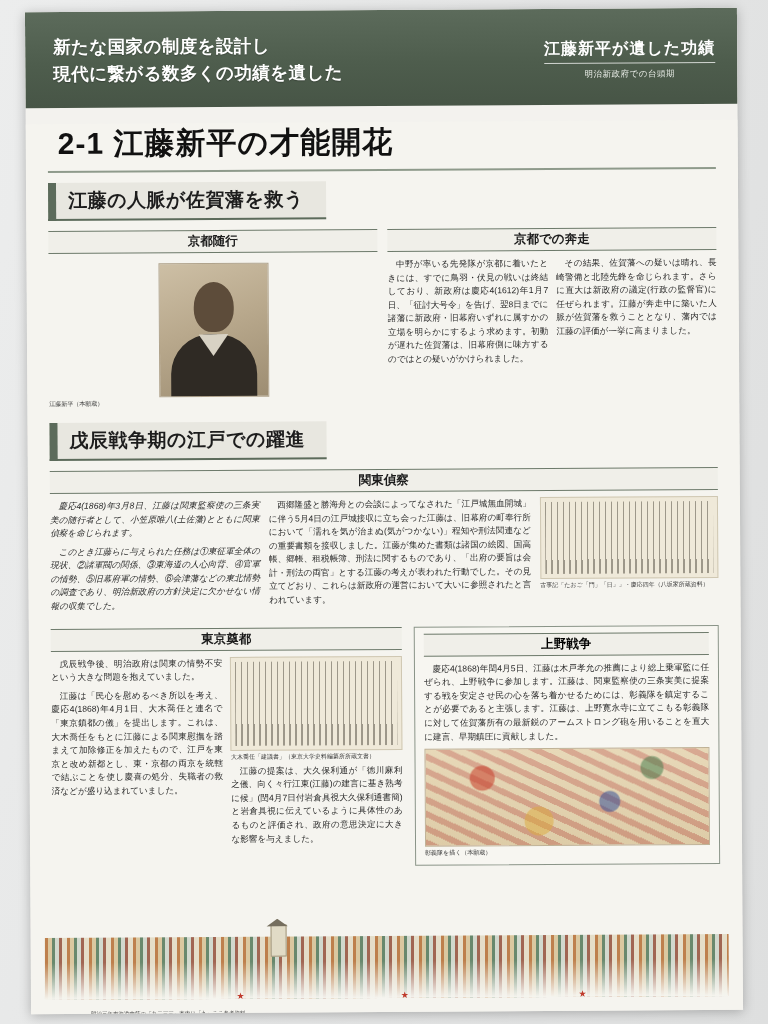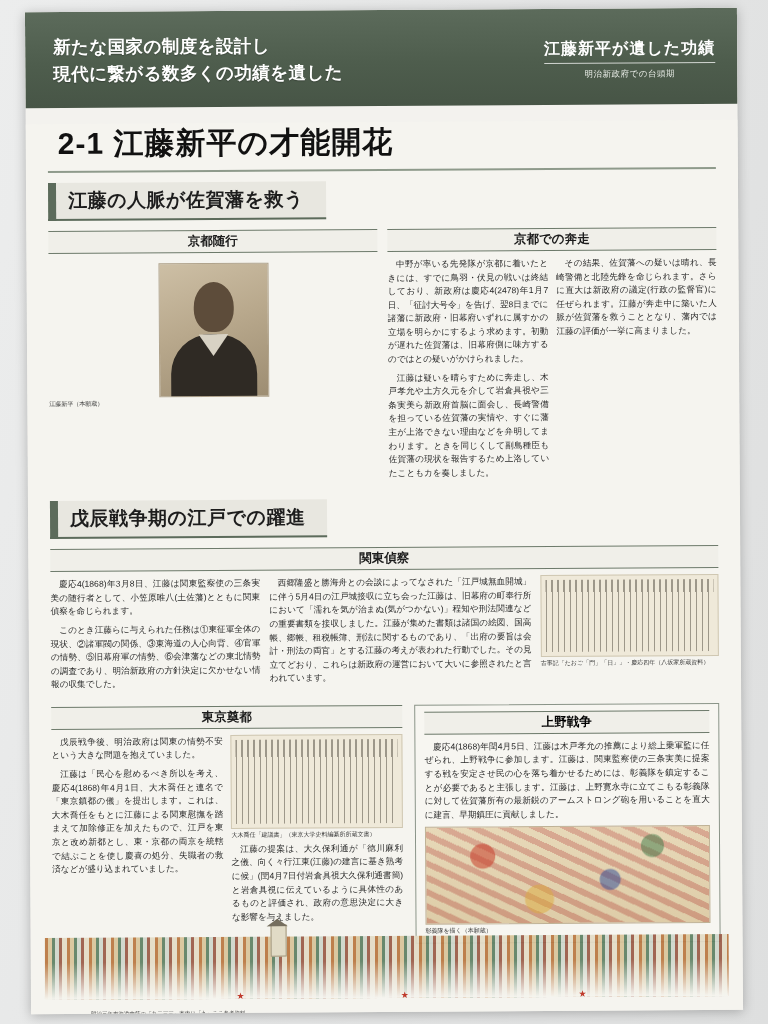--- a/index.html
+++ b/index.html
@@ -217,37 +217,36 @@
             </div>
             <div class="figcap">江藤新平（本願蔵）</div>
           </div>
         </div>
       </div>
 
       <div class="col">
         <div class="subhead">京都での奔走</div>
         <div class="twocolsplit">
           <div class="half txt">
-            <p>中野が率いる先発隊が京都に着いたときには、すでに鳥羽・伏見の戦いは終結しており、新政府は慶応4(2478)年1月7日、「征討大号令」を告げ、翌8日までに諸藩に新政府・旧幕府いずれに属すかの立場を明らかにするよう求めます。初動が遅れた佐賀藩は、旧幕府側に味方するのではとの疑いがかけられました。</p>
-            <p>江藤は疑いを晴らすために奔走し、木戸孝允や土方久元を介して岩倉具視や三条実美ら新政府首脳に面会し、長崎警備を担っている佐賀藩の実情や、すぐに藩主が上洛できない理由などを弁明してまわります。ときを同じくして副島種臣も佐賀藩の現状を報告するため上洛していたこともカを奏しました。</p>
+            <p>中野が率いる先発隊が京都に着いたときには、すでに鳥羽・伏見の戦いは終結しており、新政府は慶応4(1612)年1月7日、「征討大号令」を告げ、翌8日までに諸藩に新政府・旧幕府いずれに属すかの立場を明らかにするよう求めます。初動が遅れた佐賀藩は、旧幕府側に味方するのではとの疑いがかけられました。</p>
           </div>
           <div class="half txt">
             <p>その結果、佐賀藩への疑いは晴れ、長崎警備と北陸先鋒を命じられます。さらに直大は新政府の議定(行政の監督官)に任ぜられます。江藤が奔走中に築いた人脈が佐賀藩を救うこととなり、藩内では江藤の評価が一挙に高まりました。</p>
           </div>
         </div>
       </div>
     </div>
 
     
     <div class="sectionhead" style="margin-top:14px;">戊辰戦争期の江戸での躍進</div>
 
     <div style="margin-top:10px;">
       <div class="subhead">関東偵察</div>
       <div style="display:flex;gap:9px;">
-        <div class="txt" style="flex:1;">
+        <div class="txt" style="flex:1;font-style:italic;">
           <p>慶応4(1868)年3月8日、江藤は関東監察使の三条実美の随行者として、小笠原唯八(土佐藩)とともに関東偵察を命じられます。</p>
           <p>このとき江藤らに与えられた任務は①東征軍全体の現状、②諸軍閥の関係、③東海道の人心向背、④官軍の情勢、⑤旧幕府軍の情勢、⑥会津藩などの東北情勢の調査であり、明治新政府の方針決定に欠かせない情報の収集でした。</p>
         </div>
         <div class="txt" style="flex:1.25;">
           <p>西郷隆盛と勝海舟との会談によってなされた「江戸城無血開城」に伴う5月4日の江戸城接収に立ち会った江藤は、旧幕府の町奉行所において「濡れを気が治まぬ(気がつかない)」程知や刑法関連などの重要書類を接収しました。江藤が集めた書類は諸国の絵図、国高帳、郷帳、租税帳簿、刑法に関するものであり、「出府の要旨は会計・刑法の両官」とする江藤の考えが表われた行動でした。その見立てどおり、これらは新政府の運営において大いに参照されたと言われています。</p>
         </div>
         <div style="flex:0.85;">
           <div class="docimg vert" style="height:80px;">
             <div class="lines"></div>
           </div>

